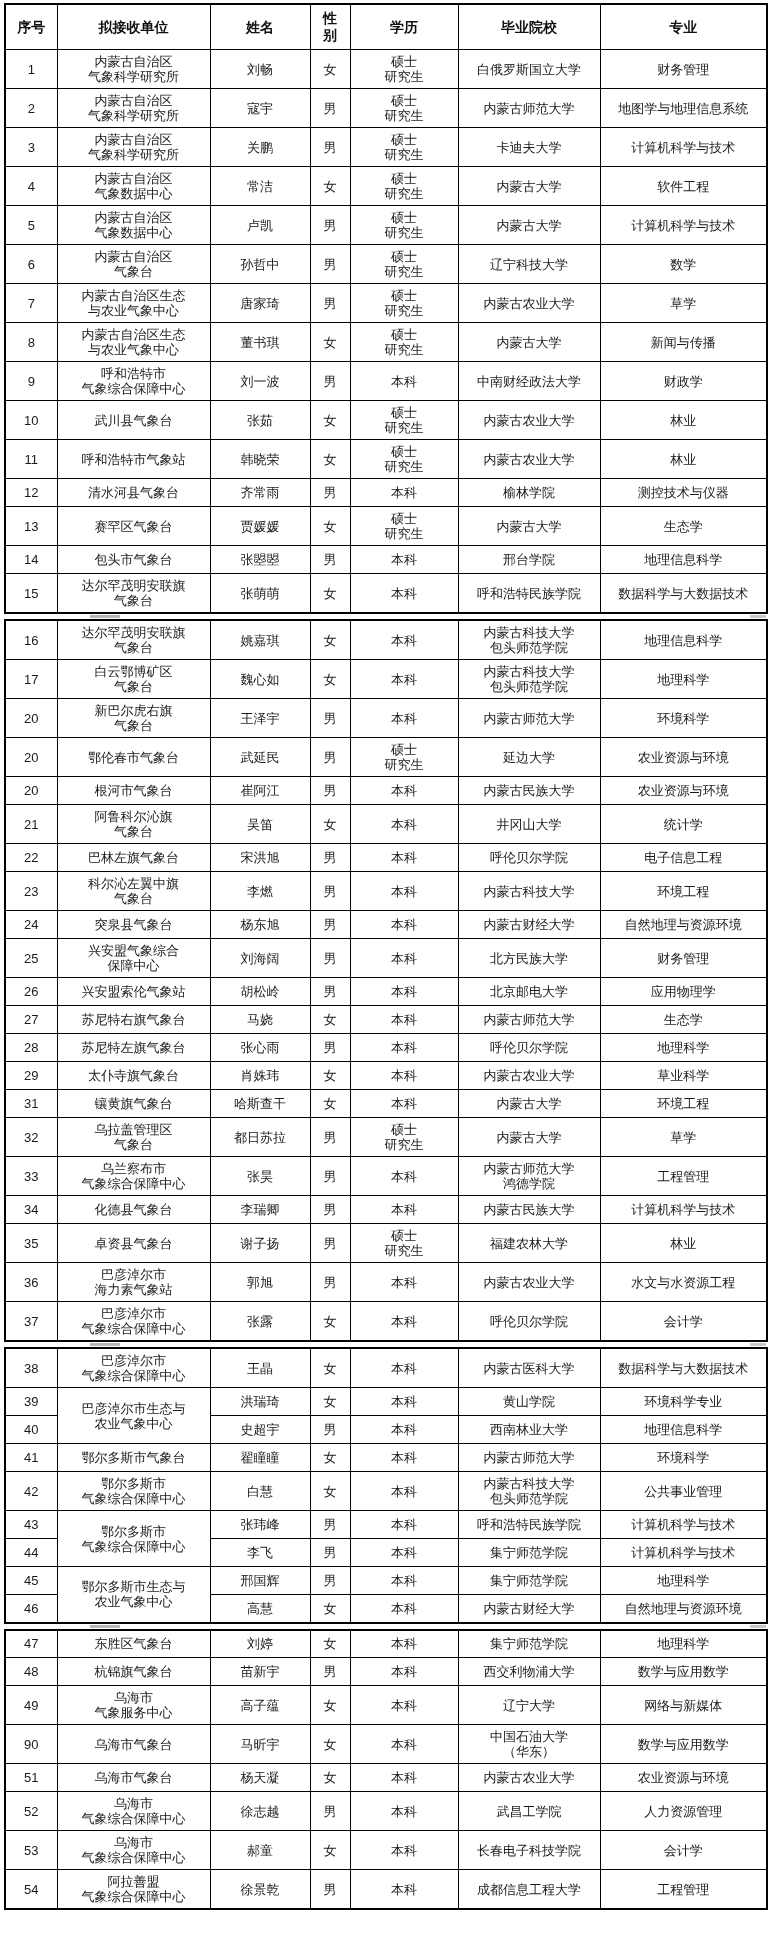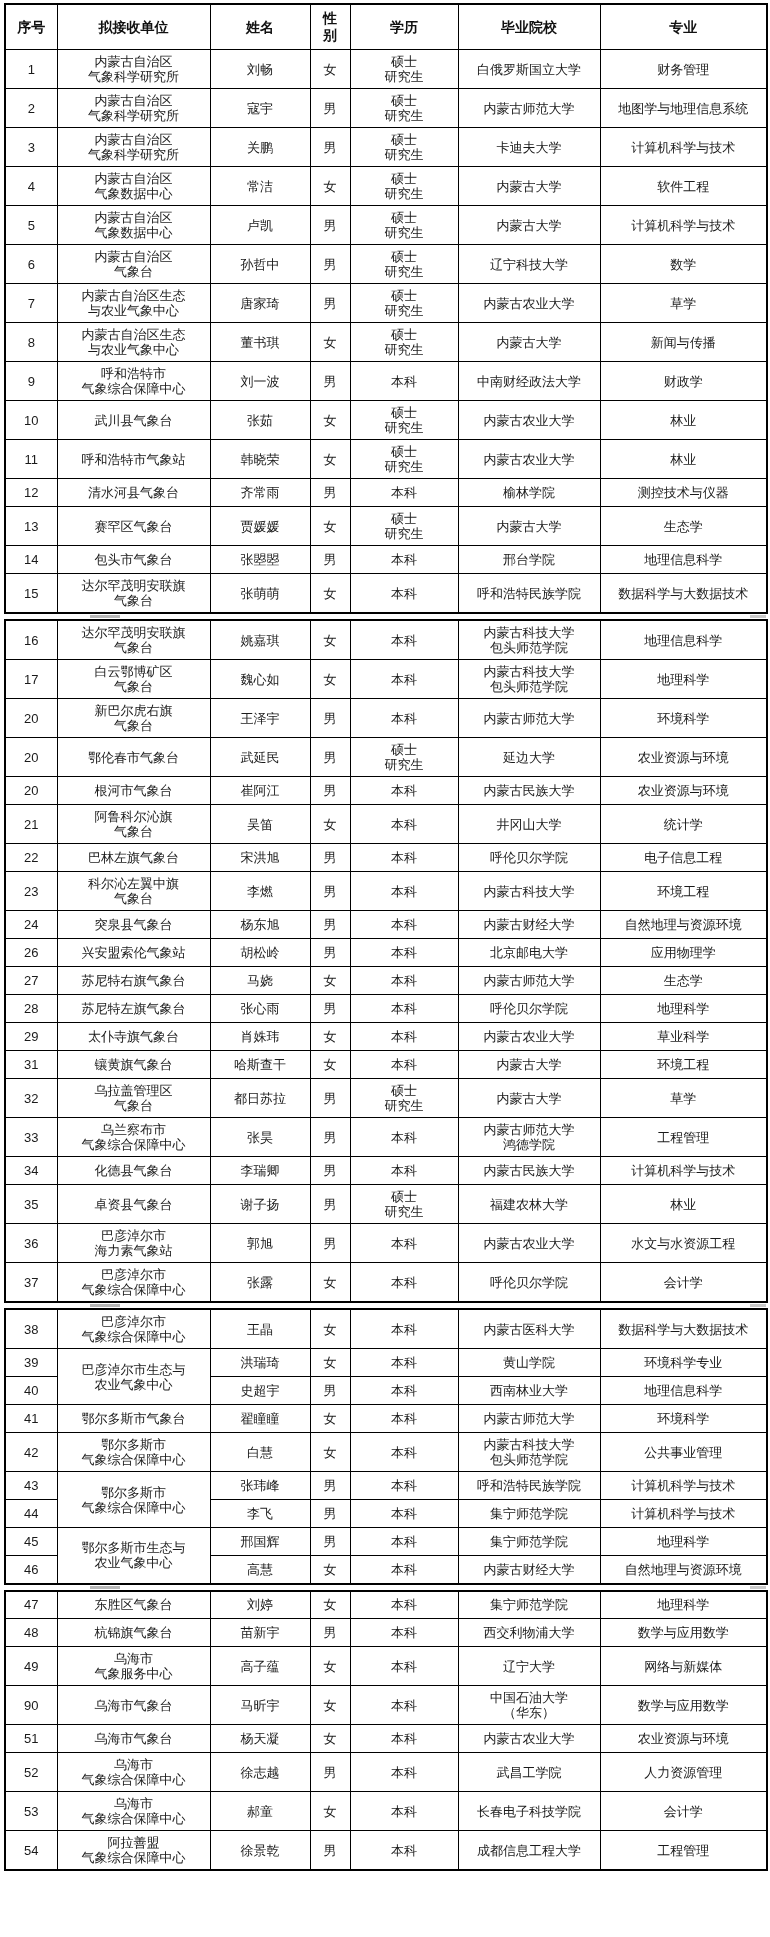--- a/index.html
+++ b/index.html
@@ -300,20 +300,30 @@
         <tr>
           <td>24</td>
           <td>突泉县气象台</td>
           <td>杨东旭</td>
           <td>男</td>
           <td>本科</td>
           <td>内蒙古财经大学</td>
           <td>自然地理与资源环境</td>
         </tr>
         <tr>
+          <td>25</td>
+          <td>兴安盟气象综合
+保障中心</td>
+          <td>刘海阔</td>
+          <td>男</td>
+          <td>本科</td>
+          <td>北方民族大学</td>
+          <td>财务管理</td>
+        </tr>
+        <tr>
           <td>26</td>
           <td>兴安盟索伦气象站</td>
           <td>胡松岭</td>
           <td>男</td>
           <td>本科</td>
           <td>北京邮电大学</td>
           <td>应用物理学</td>
         </tr>
         <tr>
           <td>27</td>

